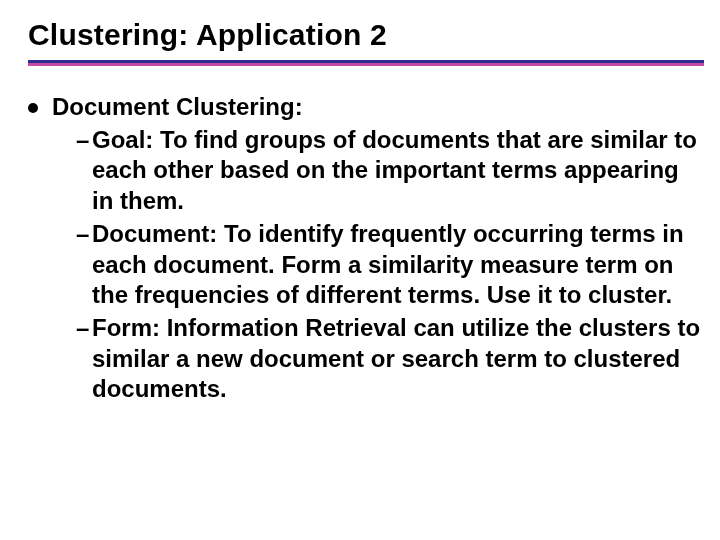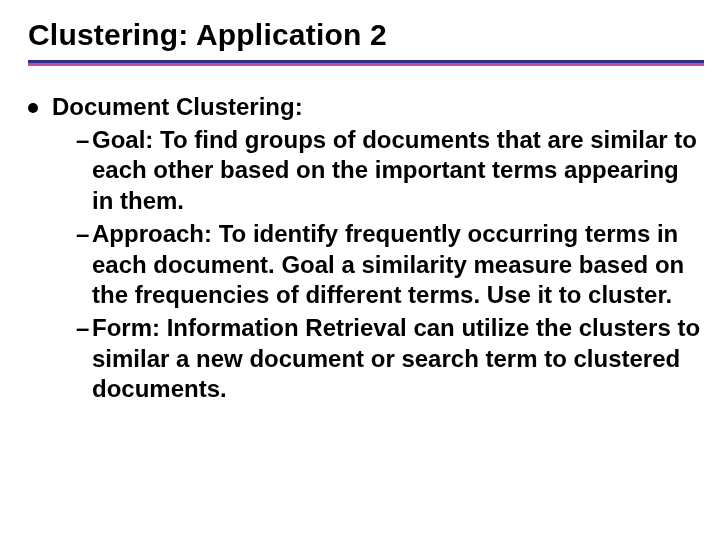--- a/index.html
+++ b/index.html
@@ -102,21 +102,21 @@
           <div class="l2">
             <span class="dash">–</span>
             <div class="text">
               <span class="label">Goal:</span><span> To find groups of documents that are similar to each other based on the important terms appearing in them.</span>
             </div>
           </div>
 
           <div class="l2">
             <span class="dash">–</span>
             <div class="text">
-              <span class="label">Approach:</span><span> To identify frequently occurring terms in each document. Goal a similarity measure based on the frequencies of different terms. Use it to cluster.</span>
+              <span class="label">Document:</span><span> To identify frequently occurring terms in each document. Form a similarity measure term on the frequencies of different terms. Use it to cluster.</span>
             </div>
           </div>
 
           <div class="l2">
             <span class="dash">–</span>
             <div class="text">
               <span class="label">Form:</span><span> Information Retrieval can utilize the clusters to similar a new document or search term to clustered documents.</span>
             </div>
           </div>
 

